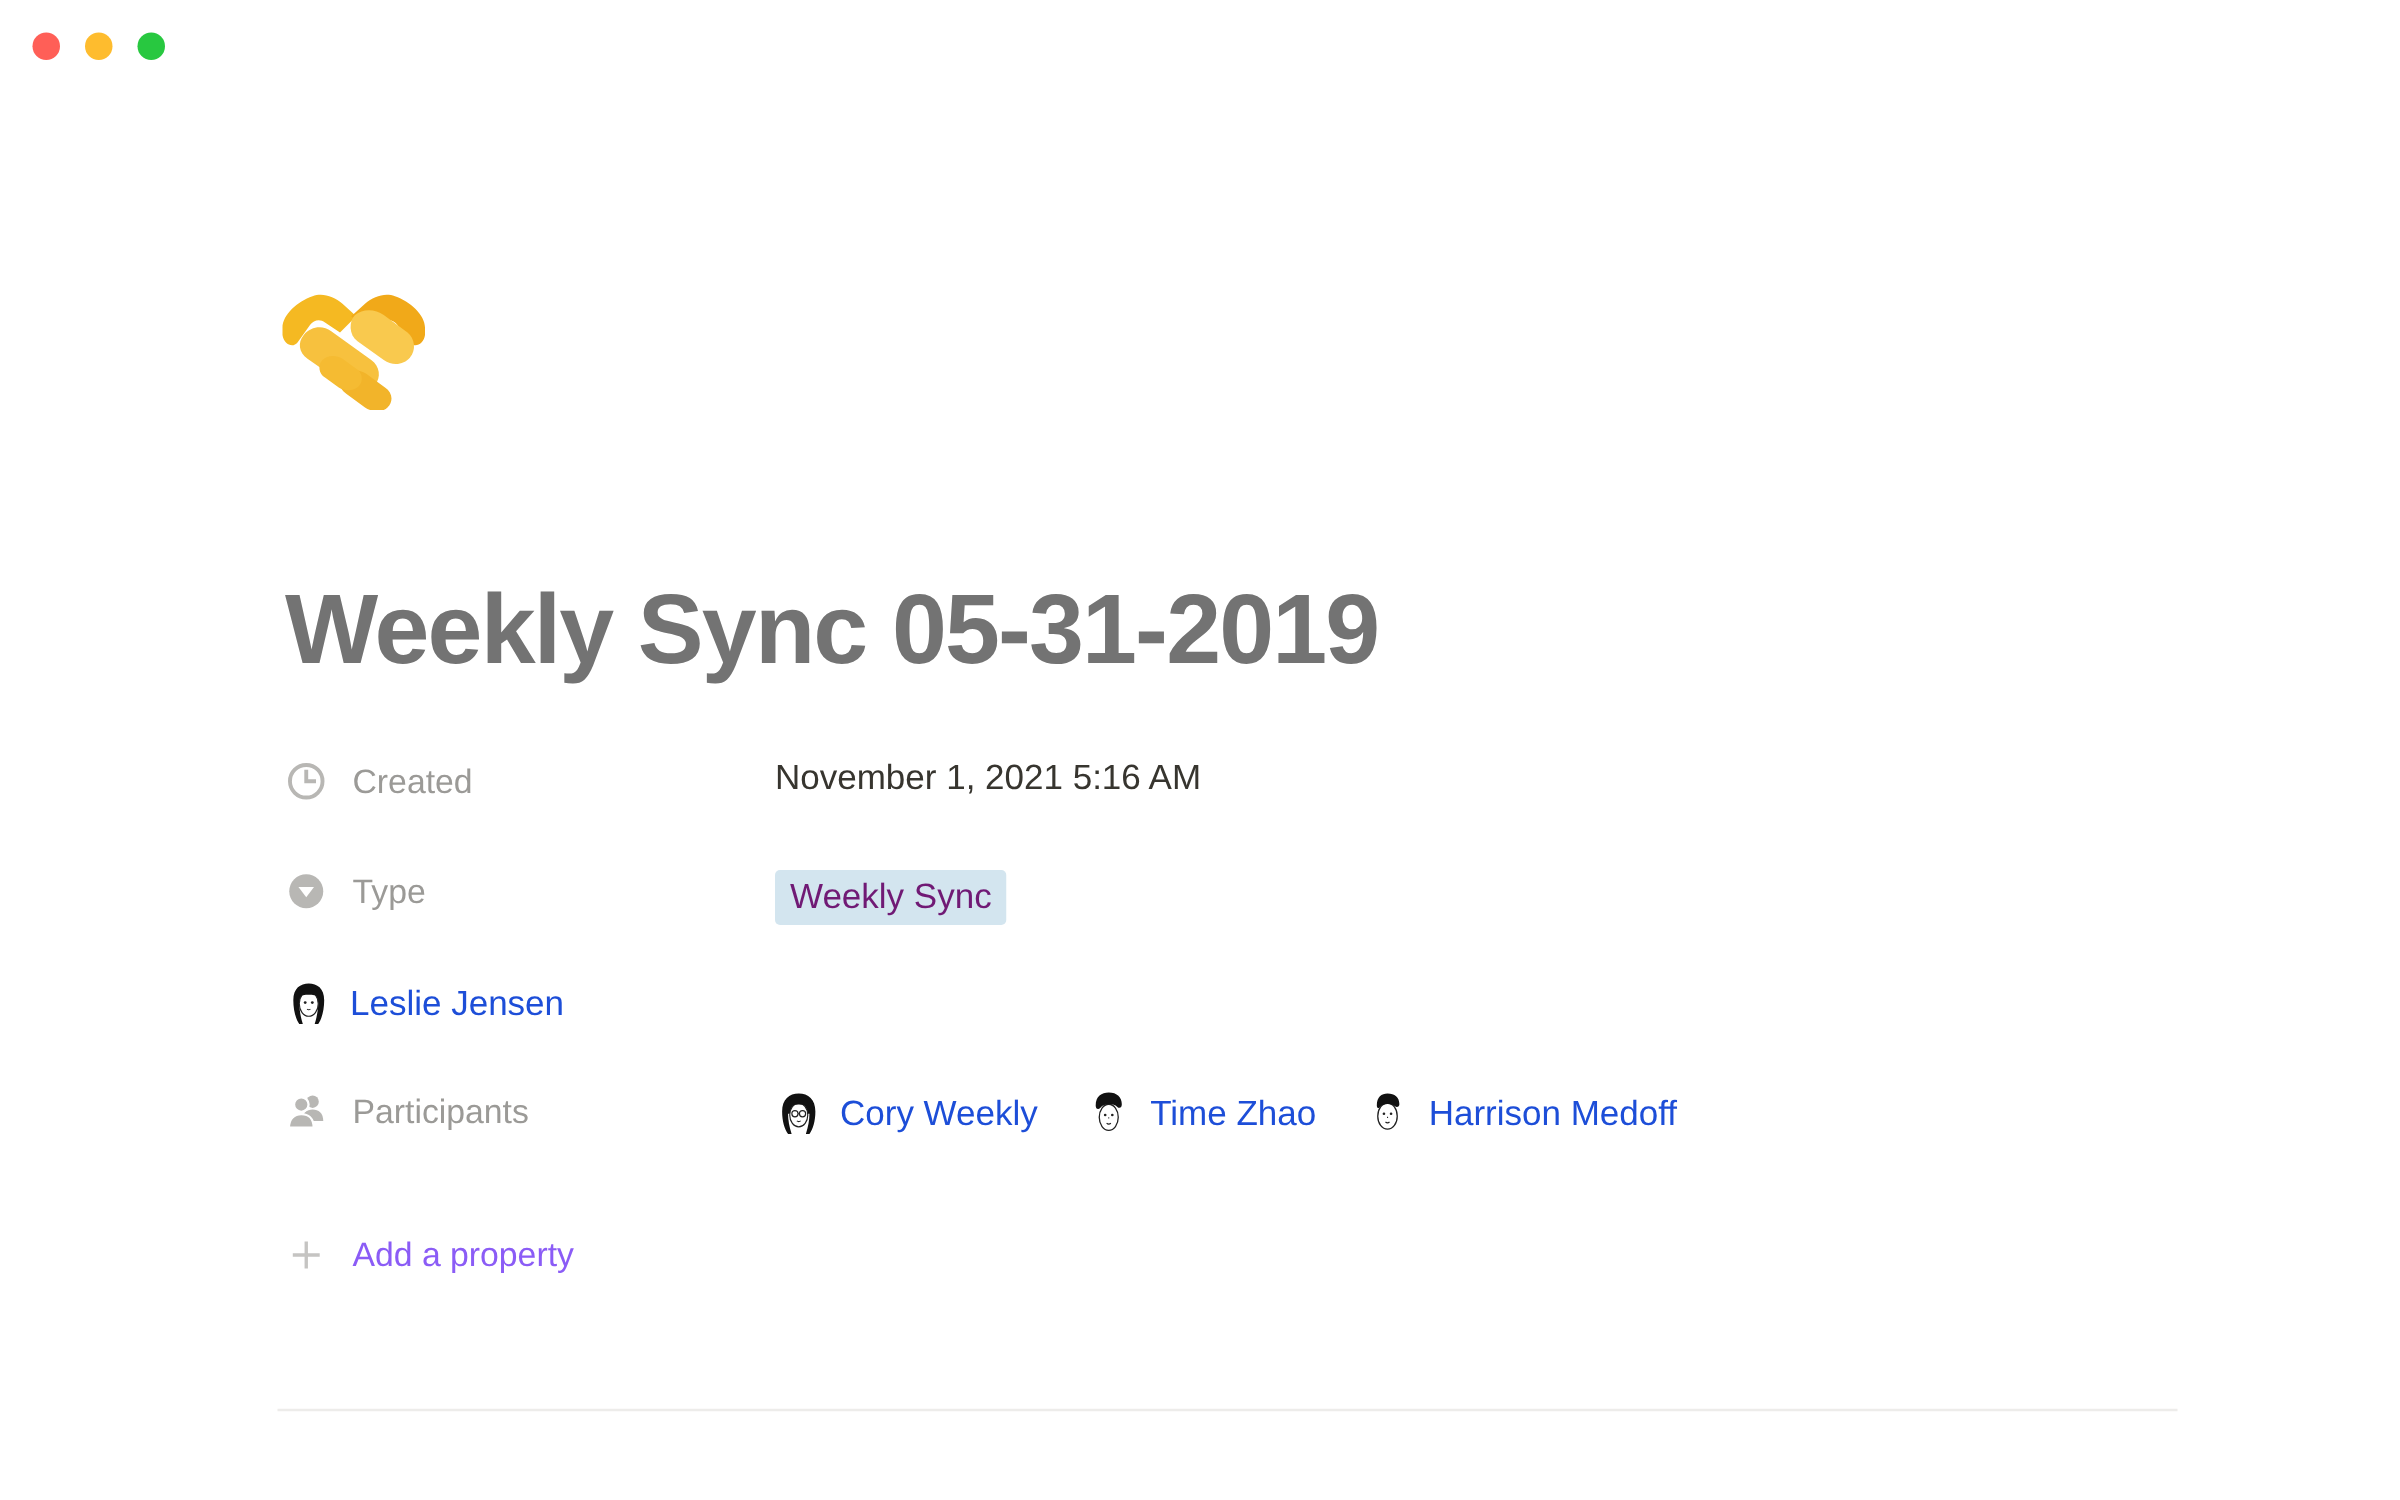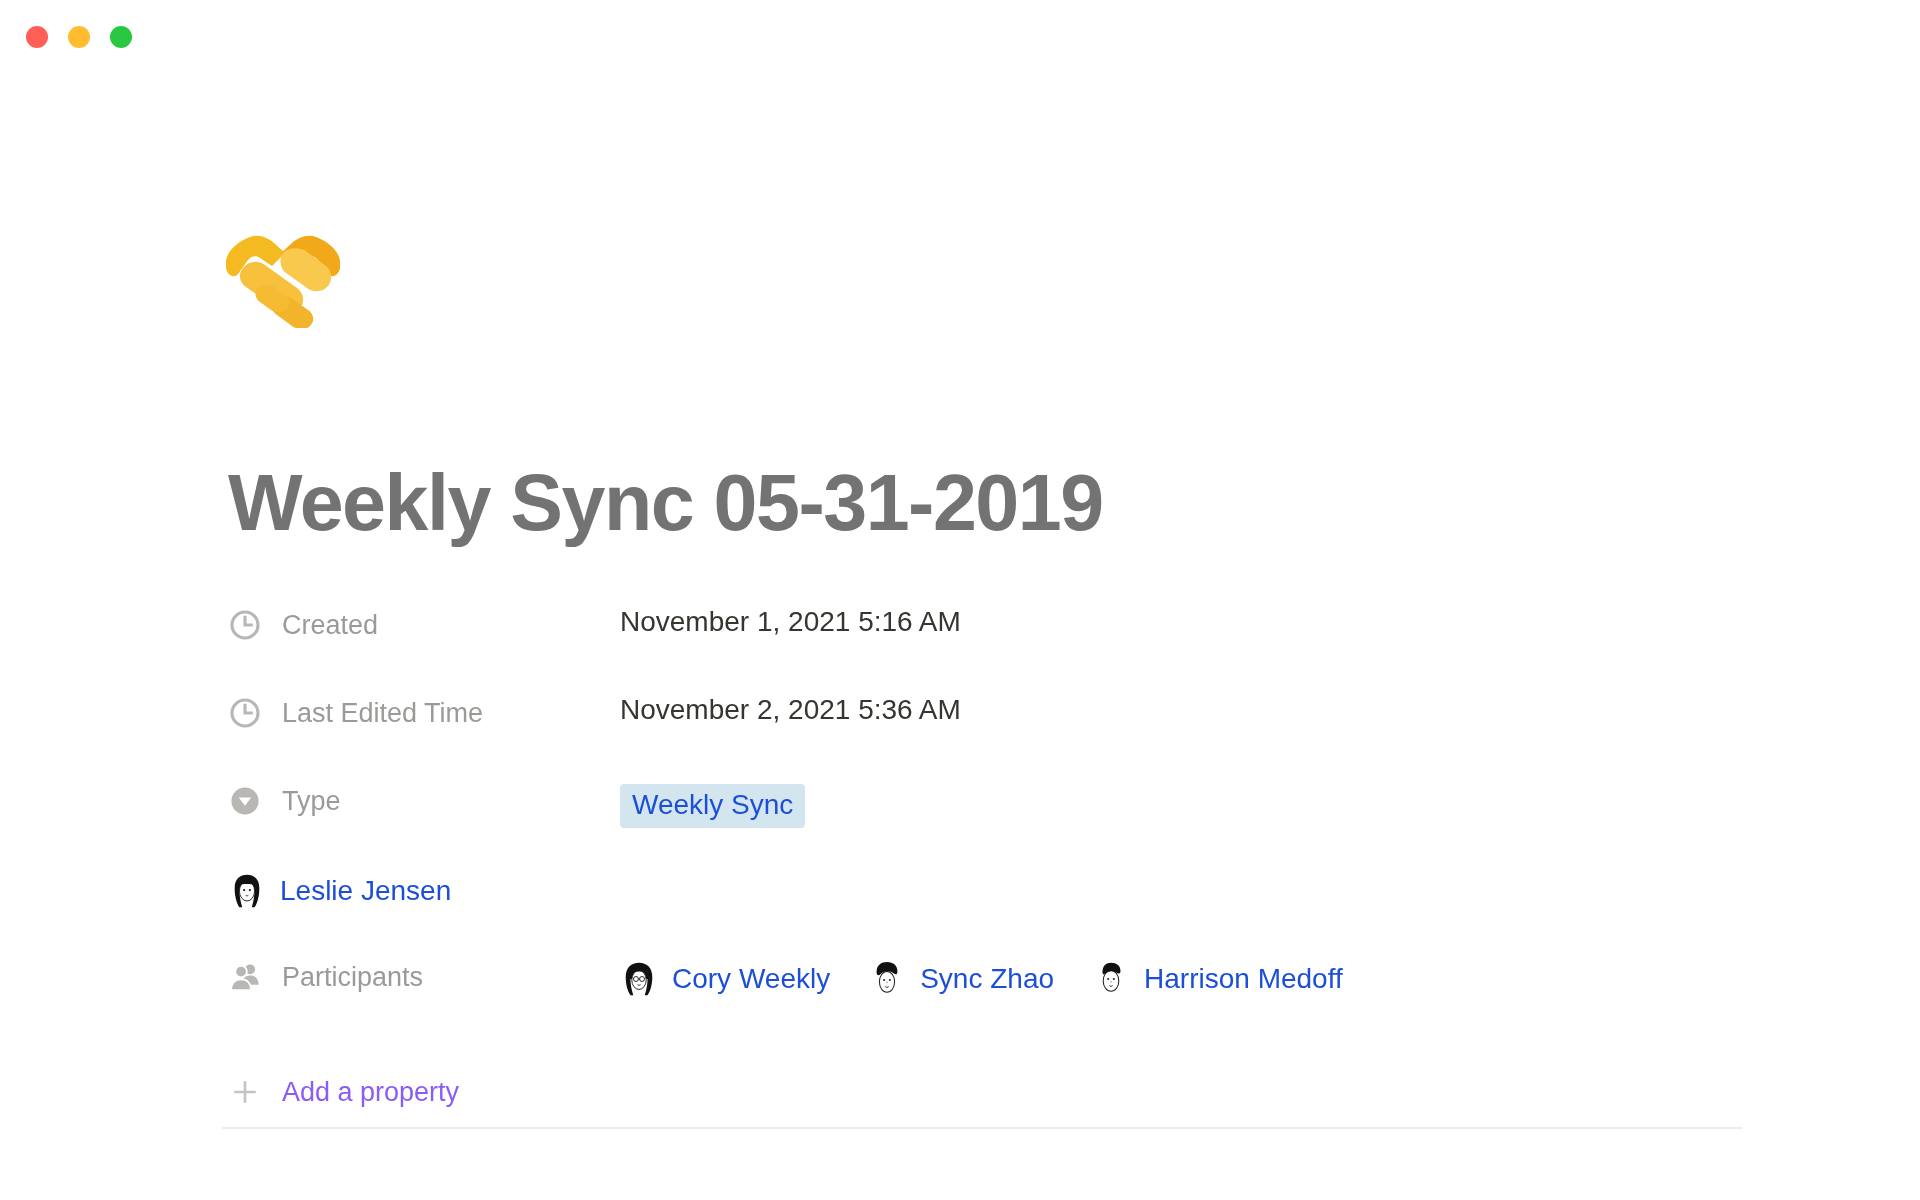--- a/index.html
+++ b/index.html
@@ -106,21 +106,21 @@
     display: flex;
     align-items: center;
     font-size: 28px;
     color: #37352F;
     line-height: 1;
   }
 
   .badge {
     display: inline-block;
     background: #D3E5EF;
-    color: #1d4ed8;
+    color: #701a75;
     border-radius: 4px;
     padding: 7px 12px 9px 12px;
     font-size: 28px;
     line-height: 1;
     white-space: nowrap;
   }
 
   .person {
     display: flex;
     align-items: center;
@@ -204,34 +204,20 @@
             <path d="M12 6.6 V12 H16.4" fill="none" stroke="#B8B7B4" stroke-width="2.2" stroke-linecap="square"></path>
           </svg>
         </span>
         <span class="prop-label-text">Created</span>
       </div>
       <div class="prop-value">
         <span>November 1, 2021 5:16 AM</span>
       </div>
     </div>
 
-    <div class="prop-row">
-      <div class="prop-label">
-        <span class="prop-icon">
-          <svg width="34" height="34" viewBox="0 0 24 24" aria-hidden="true">
-            <circle cx="12" cy="12" r="9.2" fill="none" stroke="#B8B7B4" stroke-width="2.2"></circle>
-            <path d="M12 6.6 V12 H16.4" fill="none" stroke="#B8B7B4" stroke-width="2.2" stroke-linecap="square"></path>
-          </svg>
-        </span>
-        <span class="prop-label-text">Last Edited Time</span>
-      </div>
-      <div class="prop-value">
-        <span>November 2, 2021 5:36 AM</span>
-      </div>
-    </div>
 
     <div class="prop-row">
       <div class="prop-label">
         <span class="prop-icon">
           <svg width="34" height="34" viewBox="0 0 24 24" aria-hidden="true">
             <circle cx="12" cy="12" r="9.6" fill="#B8B7B4"></circle>
             <path d="M7.6 9.6 H16.4 L12 15.4 Z" fill="#ffffff"></path>
           </svg>
         </span>
         <span class="prop-label-text">Type</span>
@@ -297,21 +283,21 @@
               <ellipse cx="20" cy="23" rx="8" ry="11" fill="#ffffff" stroke="#222222" stroke-width="1.1"></ellipse>
               <path d="M9 13 C9 5 14 2 20 2 C27 2 31 6 31 12 C31 15 29 16 27 14 C24 11 16 11 13 15 C11 17 9 16 9 13 Z" fill="#111111"></path>
               <path d="M12 11 C10 8 12 4 16 4 C13 6 13 9 12 11 Z" fill="#111111"></path>
               <path d="M28 12 C30 10 29 6 25 5 C28 7 28 10 28 12 Z" fill="#111111"></path>
               <circle cx="17" cy="21" r="1.1" fill="#222222"></circle>
               <circle cx="23" cy="21" r="1.1" fill="#222222"></circle>
               <path d="M19.6 23.5 L20.4 23.5" stroke="#222222" stroke-width="1"></path>
               <path d="M18.2 28 C19.4 28.9 20.6 28.9 21.8 28" fill="none" stroke="#222222" stroke-width="1"></path>
             </svg>
           </span>
-          <span class="person-name">Sync Zhao</span>
+          <span class="person-name">Time Zhao</span>
         </span>
 
         <span class="person">
           <span class="avatar">
             <svg width="38" height="38" viewBox="0 0 40 40" aria-hidden="true">
               <rect width="40" height="40" fill="#ffffff"></rect>
               <ellipse cx="20" cy="22" rx="8.2" ry="11" fill="#ffffff" stroke="#222222" stroke-width="1.1"></ellipse>
               <path d="M11 13 C11 6 15 3 20 3 C26 3 30 6 30 12 C30 14 28 15 26 13.5 C23 11 16 11 13.5 14.5 C12.5 16 11 15 11 13 Z" fill="#111111"></path>
               <circle cx="17" cy="20" r="1.1" fill="#222222"></circle>
               <circle cx="23" cy="20" r="1.1" fill="#222222"></circle>

